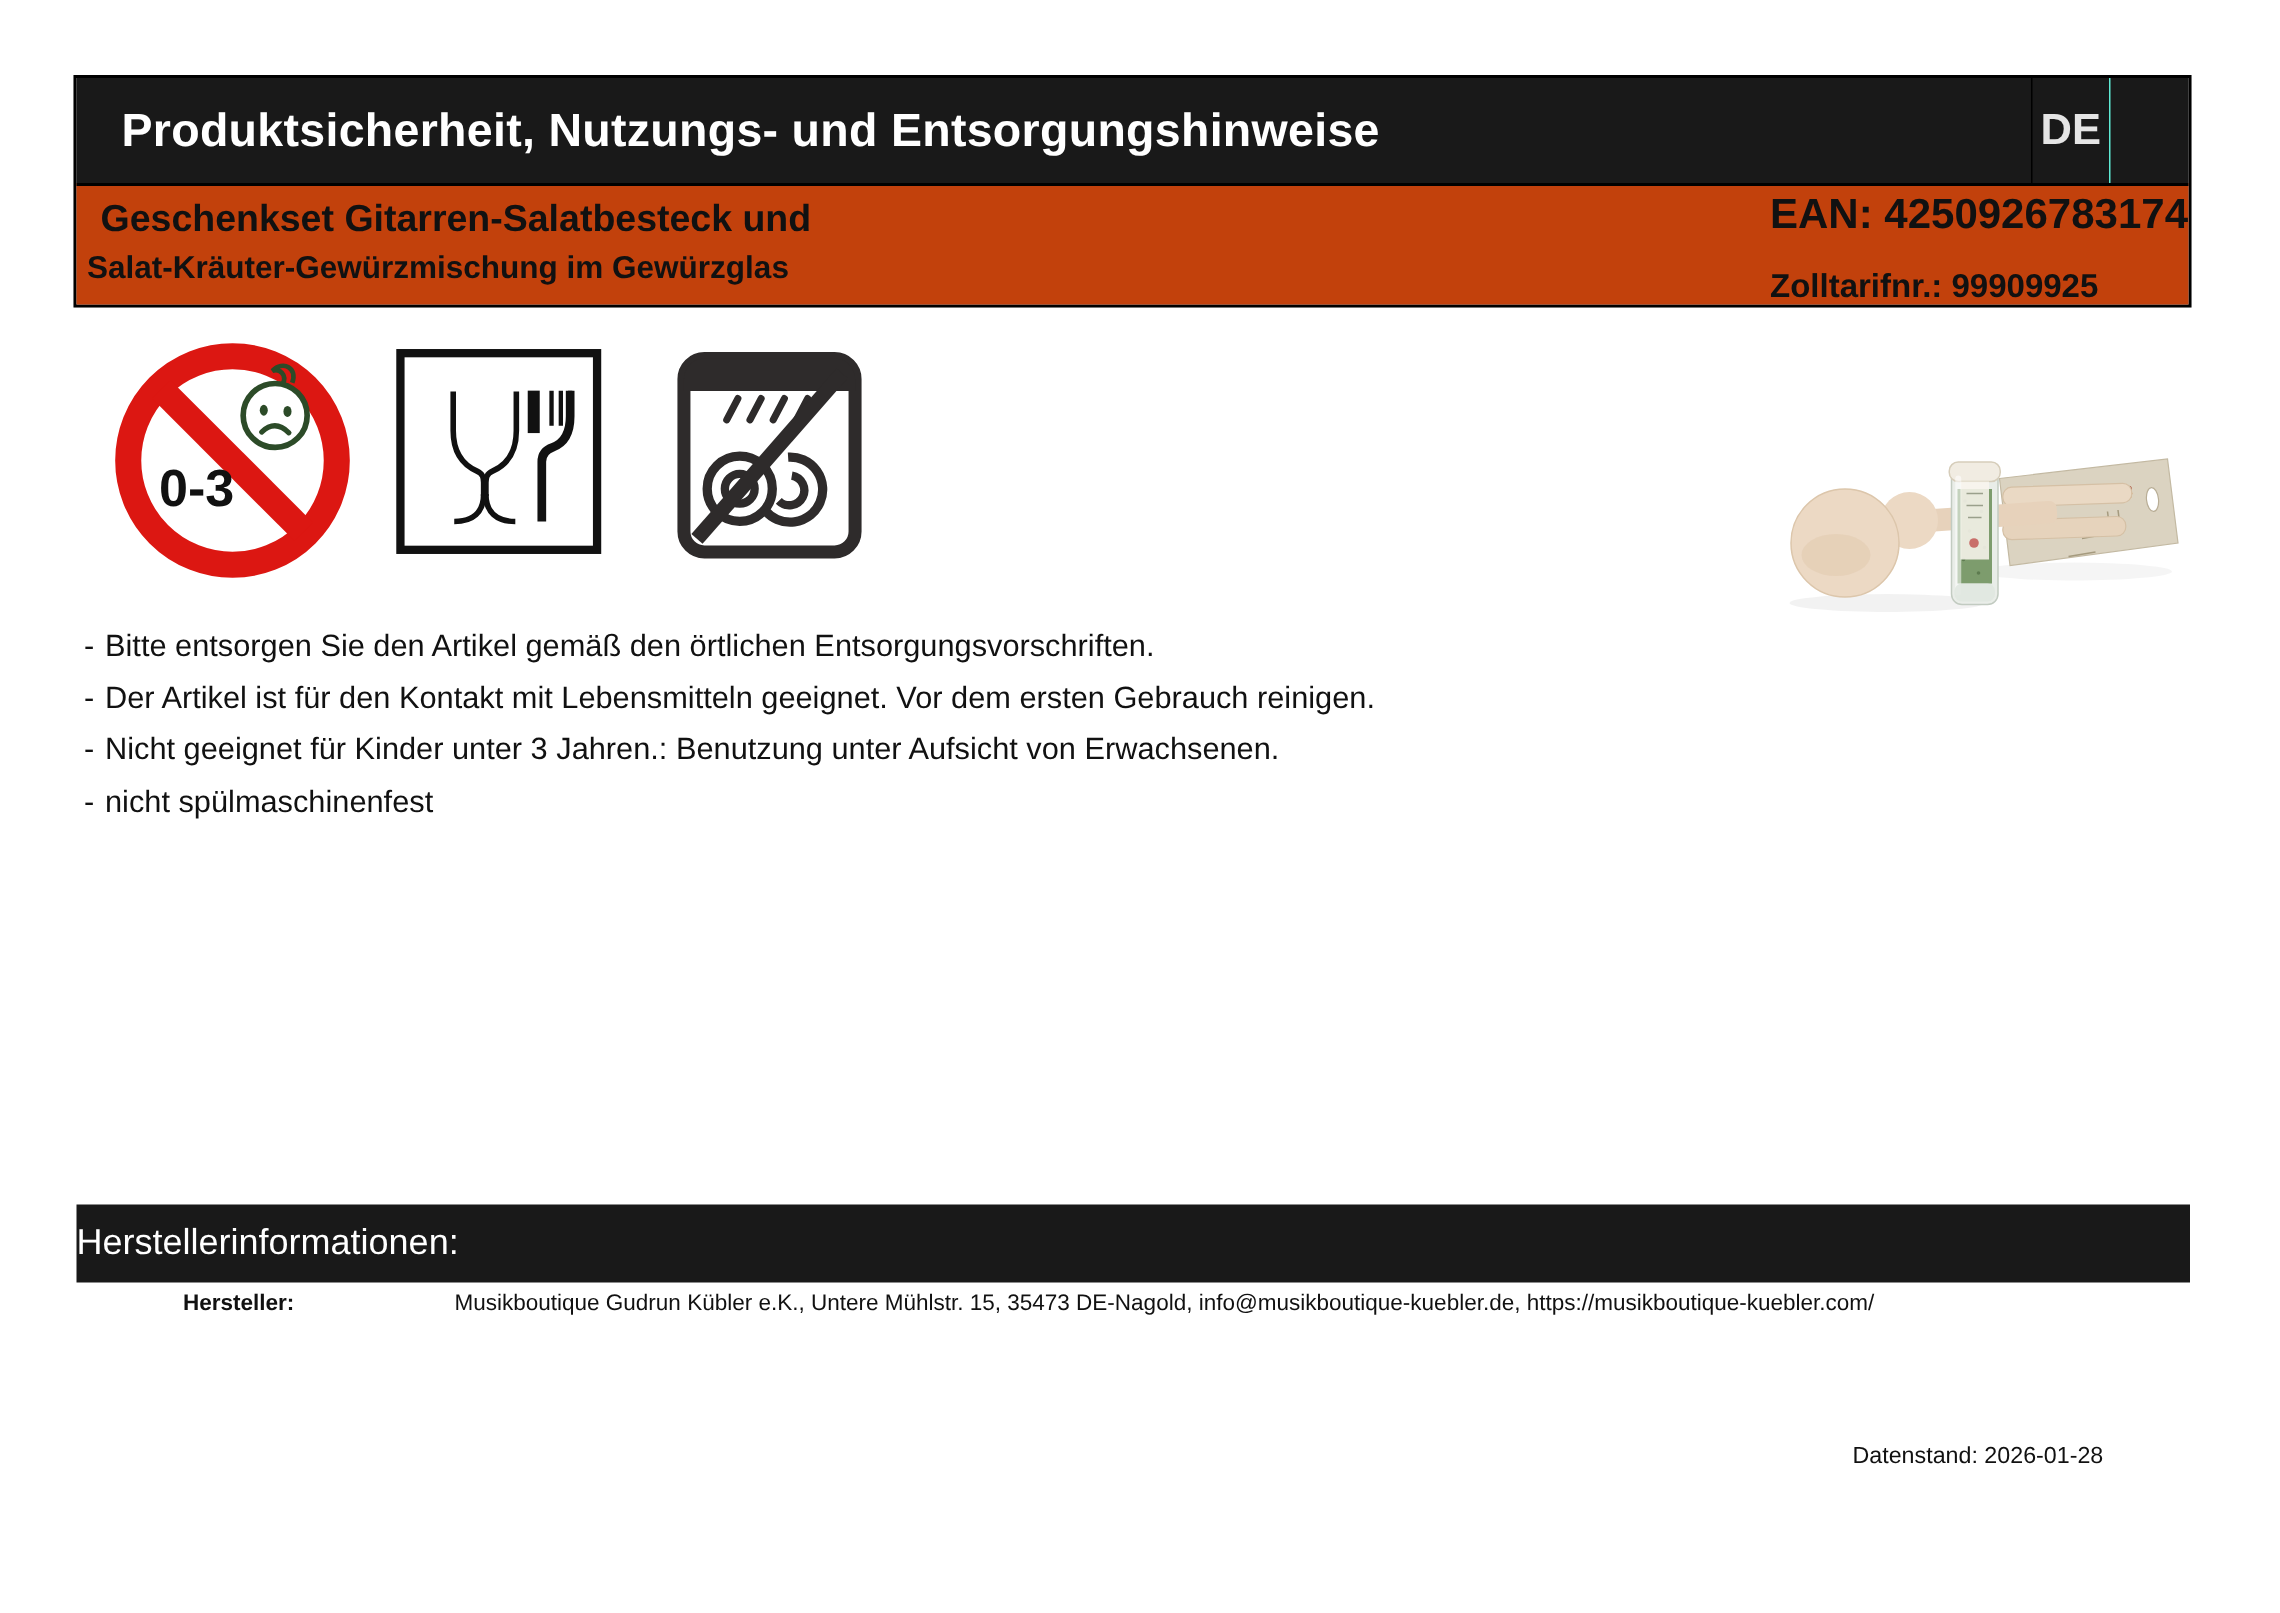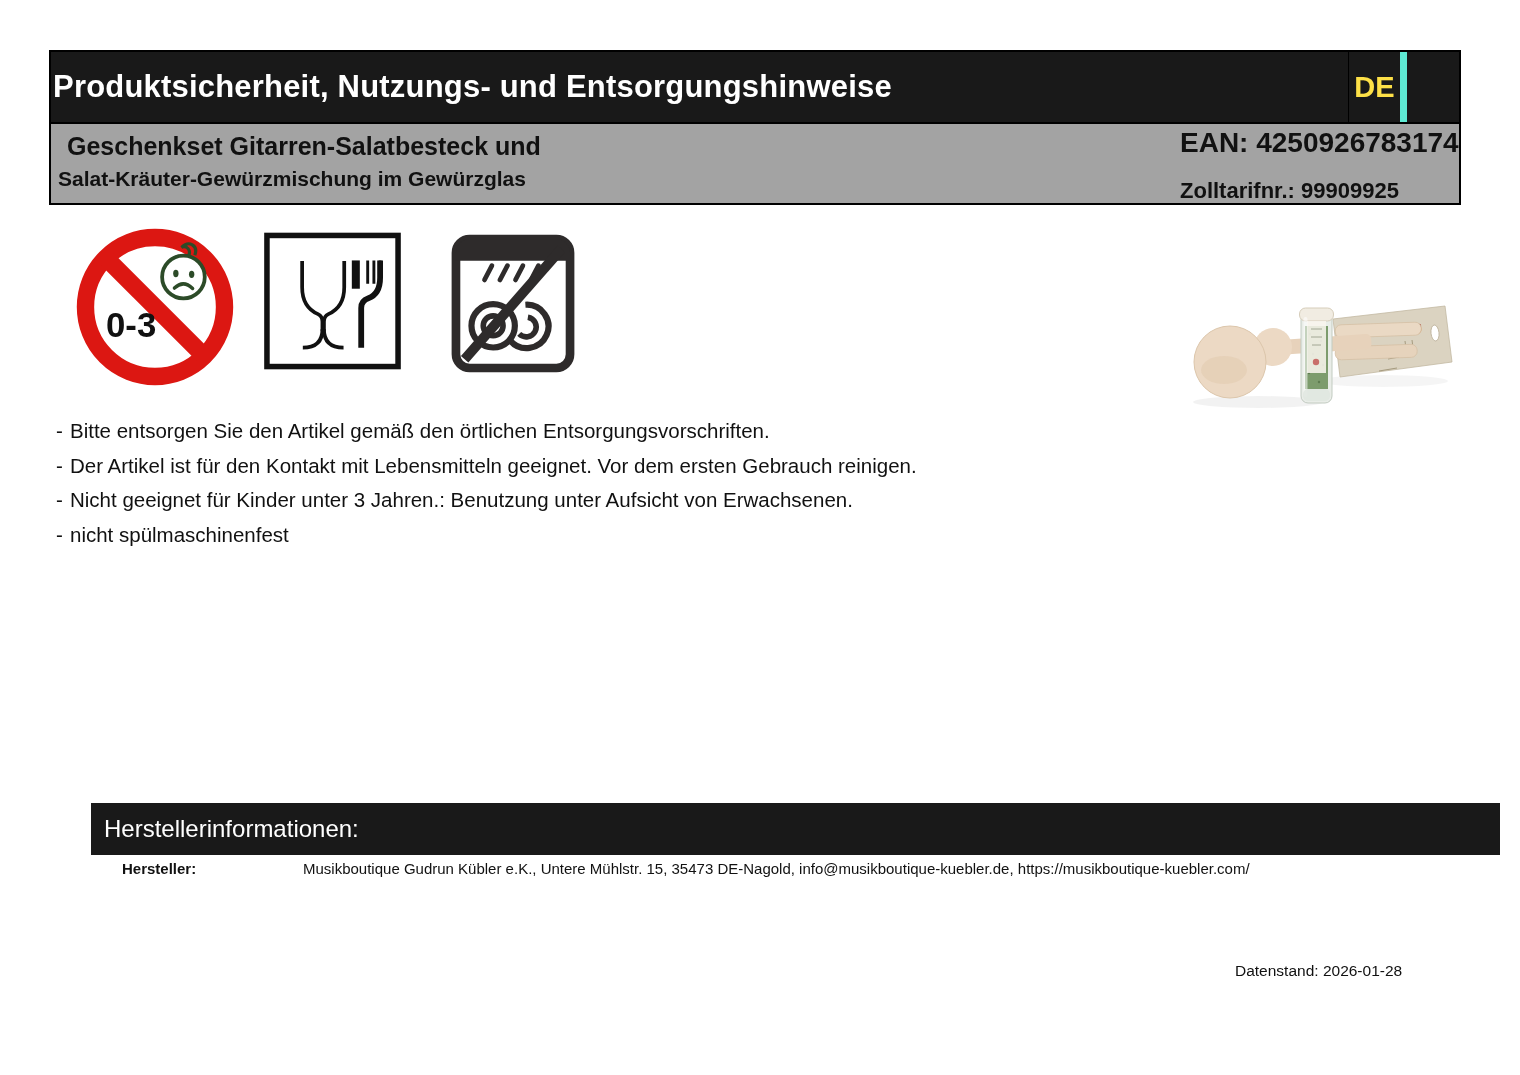--- a/index.html
+++ b/index.html
@@ -3,43 +3,43 @@
 <meta charset="utf-8">
 <style>
   html,body{margin:0;padding:0;background:#fff;}
   .page{
     position:relative;width:1520px;height:1075px;background:#ffffff;overflow:hidden;
     font-family:"Liberation Sans","DejaVu Sans",sans-serif;color:#111;
   }
   
   .header-block{position:absolute;left:49px;top:50px;width:1412px;border:2px solid #000;box-sizing:border-box;background:#d9d9d9;}
   .title-bar{height:70px;background:#191919;display:flex;align-items:stretch;}
-  .title-text{flex:1;display:flex;align-items:center;padding-left:2px;color:#fff;font-size:31px;font-weight:bold;letter-spacing:.2px;white-space:nowrap;overflow:hidden;}
-  .de-cell{width:51px;border-left:1px solid #000;border-right:7px solid #5eead4;display:flex;align-items:center;justify-content:center;color:#fde047;font-size:29px;font-weight:bold;}
+  .title-text{flex:1;display:flex;align-items:center;padding-left:30px;color:#fff;font-size:31px;font-weight:bold;letter-spacing:.2px;white-space:nowrap;overflow:hidden;}
+  .de-cell{width:51px;border-left:1px solid #000;border-right:1px solid #5eead4;display:flex;align-items:center;justify-content:center;color:#e5e5e5;font-size:29px;font-weight:bold;}
   .tail-cell{width:52px;}
-  .subtitle-bar{position:relative;height:79px;background:#a3a3a3;border-top:2px solid #000;}
+  .subtitle-bar{position:relative;height:79px;background:#c2410c;border-top:2px solid #000;}
   .product-line1{position:absolute;left:16px;top:8px;font-size:25px;font-weight:bold;white-space:nowrap;}
   .product-line2{position:absolute;left:7px;top:43px;font-size:21px;font-weight:bold;white-space:nowrap;}
   .ean-text{position:absolute;left:1129px;top:3px;font-size:28px;font-weight:bold;white-space:nowrap;}
   .tariff-text{position:absolute;left:1129px;top:54px;font-size:22px;font-weight:bold;white-space:nowrap;}
   
   .icon{position:absolute;}
   .icon-age{left:76px;top:228px;width:158px;height:158px;}
   .icon-food{left:263px;top:232px;width:139px;height:138px;}
   .icon-dish{left:451px;top:234px;width:124px;height:139px;}
   
   .product-photo{position:absolute;left:1183px;top:299px;width:278px;height:116px;}
   
   .notes{position:absolute;left:56px;top:414px;font-size:20.5px;line-height:34.6px;}
   .note-row{display:flex;}
   .note-dash{width:14px;flex:0 0 14px;}
   .note-text{white-space:nowrap;}
   
   .manufacturer-bar{position:absolute;left:51px;top:803px;width:1409px;height:52px;background:#191919;color:#fff;
-    display:flex;align-items:center;padding-left:13px;box-sizing:border-box;font-size:24px;margin-left:40px;}
+    display:flex;align-items:center;box-sizing:border-box;font-size:24px;}
   .manufacturer-row{position:absolute;left:0;top:860px;width:1404px;height:24px;font-size:15px;margin-left:40px;}
   .manufacturer-label{position:absolute;left:82px;top:0;font-weight:bold;white-space:nowrap;}
   .manufacturer-value{position:absolute;left:263px;top:0;white-space:nowrap;}
   .datenstand{position:absolute;left:1235px;top:931px;font-size:15.5px;white-space:nowrap;margin-top:31px;}
 </style>
 </head>
 <body>
 
 <div class="page">
 

